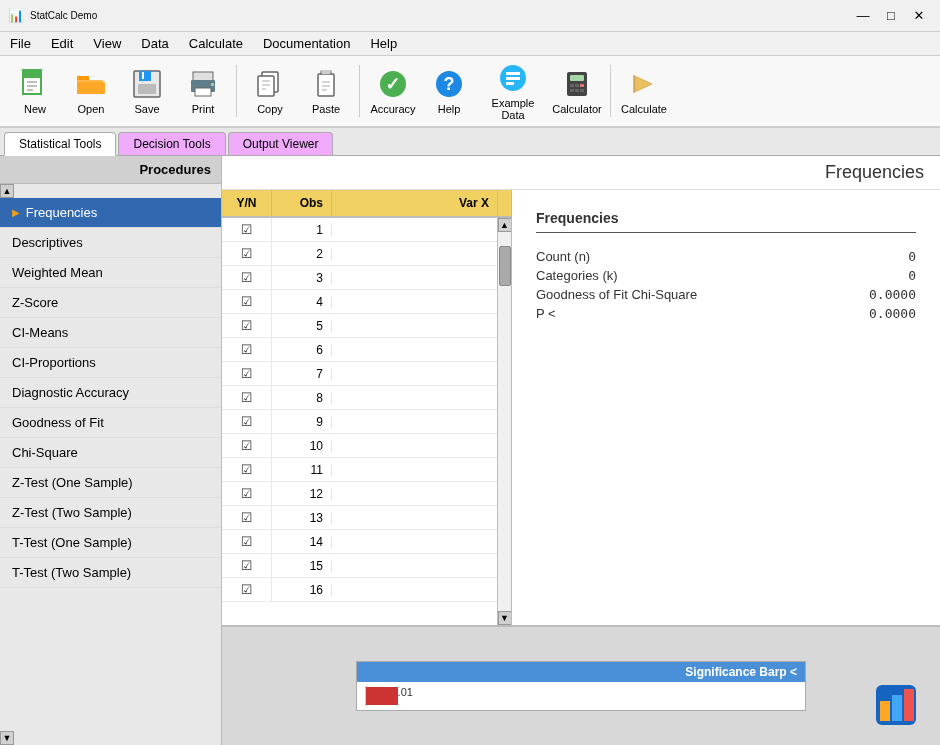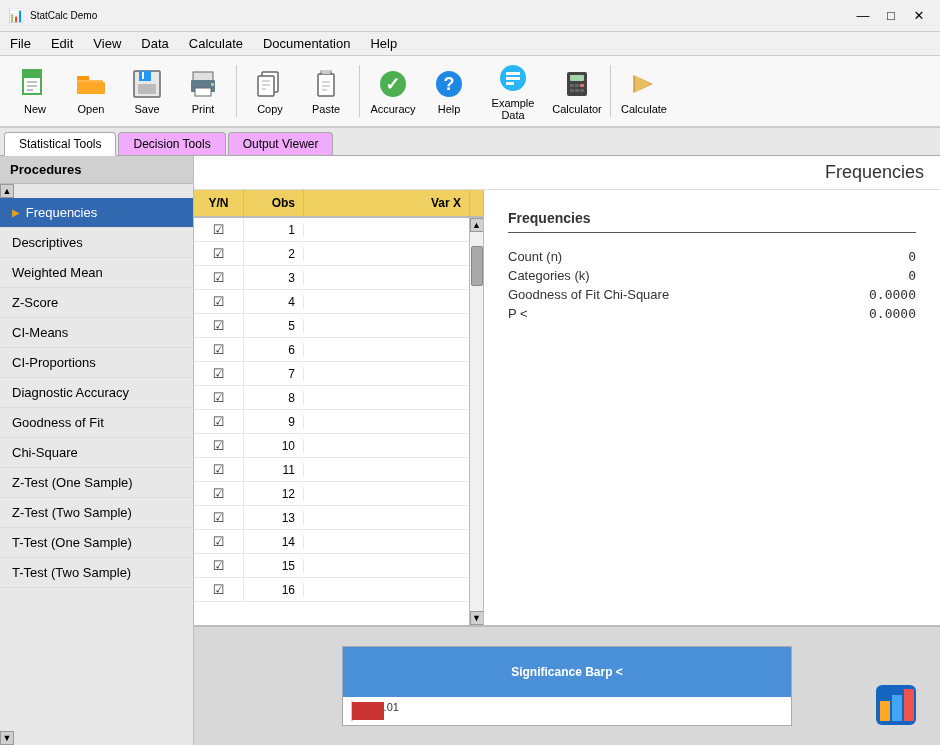--- a/index.html
+++ b/index.html
@@ -101,26 +101,27 @@
 
     
     .main-container {
       display: flex;
       height: calc(745px - 32px - 24px - 72px - 28px);
       background: #f0f0f0;
     }
 
     
     .sidebar {
-      width: 194px;
+      width: 222px;
       background: #e8e8e8;
       border-right: 1px solid #bbb;
       display: flex;
       flex-direction: column;
       overflow: hidden;
+      text-align: right;
     }
     .sidebar-header {
       background: #d0d0d0;
       padding: 6px 10px;
       font-size: 13px;
       font-weight: 600;
       border-bottom: 1px solid #bbb;
     }
     .sidebar-list {
       overflow-y: auto;
@@ -268,26 +269,26 @@
     }
     .significance-container {
       width: 450px;
       background: white;
       border: 1px solid #aaa;
       padding: 0;
     }
     .sig-header {
       background: #4a90d9;
       color: white;
-      padding: 18px 8px;
+      padding: 3px 8px;
       font-size: 12px;
       font-weight: 600;
       display: flex;
       align-items: center;
-      justify-content: center;
+      justify-content: flex-end;
     }
     .sig-bar-area {
       padding: 4px 8px 2px;
       display: flex;
       flex-direction: row;
     }
     .sig-bar-track {
       height: 20px;
       background: #e8f4f8;
       border: 1px solid #ccc;

